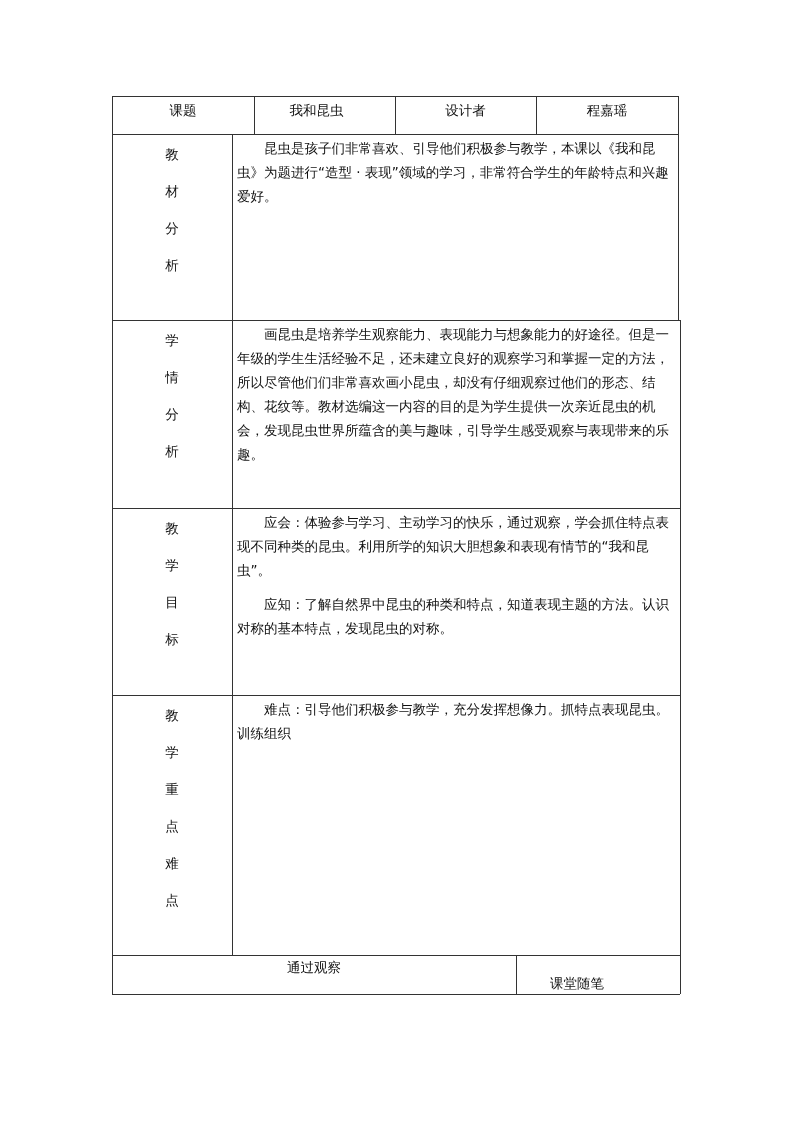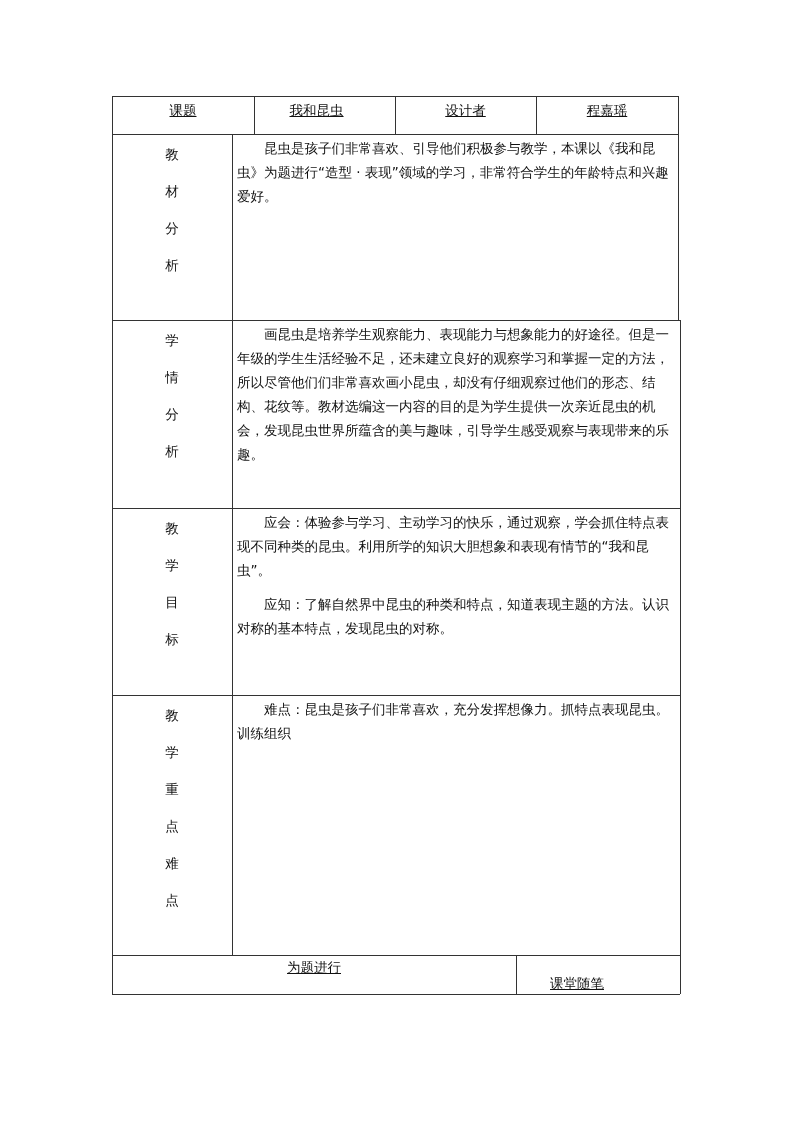--- a/index.html
+++ b/index.html
@@ -1,18 +1,18 @@
 <!DOCTYPE html>
 <html><head>
 <meta charset="utf-8">
 <style>
   html, body { margin:0; padding:0; background:#ffffff; }
   body { width:794px; height:1123px; position:relative; font-family:"DejaVu Sans", sans-serif; color:#111; }
   .cell { position:absolute; box-sizing:border-box; font-size:13.5px; }
-  .hdr { text-align:center; padding-top:6px;text-decoration:underline; }
+  .hdr { text-align:center; padding-top:6px; }
   .label { text-align:center; line-height:37px; padding-top:2px; }
   .label span { display:block; }
   .content { padding:2px 4px 0 4px; line-height:24px; font-size:13.5px; }
   .content p { margin:0 0 10px 0; text-indent:2em; }
   .hl { position:absolute; height:1px; background:#333; }
   .vl { position:absolute; width:1px; background:#333; }
 </style>
 </head>
 <body>
 
@@ -71,17 +71,17 @@
 
 <div class="cell label" style="left:112px;top:695px;width:120px;">
   <span>教</span>
   <span>学</span>
   <span>重</span>
   <span>点</span>
   <span>难</span>
   <span>点</span>
 </div>
 <div class="cell content" style="left:233px;top:695px;width:447px;">
-  <p>难点：昆虫是孩子们非常喜欢，充分发挥想像力。抓特点表现昆虫。训练组织</p>
+  <p>难点：引导他们积极参与教学，充分发挥想像力。抓特点表现昆虫。训练组织</p>
 </div>
 
-<div class="cell hdr" style="left:112px;top:955px;width:404px;height:39px;padding-top:4px;">为题进行</div>
+<div class="cell hdr" style="left:112px;top:955px;width:404px;height:39px;padding-top:4px;">通过观察</div>
 <div class="cell hdr" style="left:495px;top:955px;width:164px;height:39px;padding-top:20px;">课堂随笔</div>
 
 </body></html>

